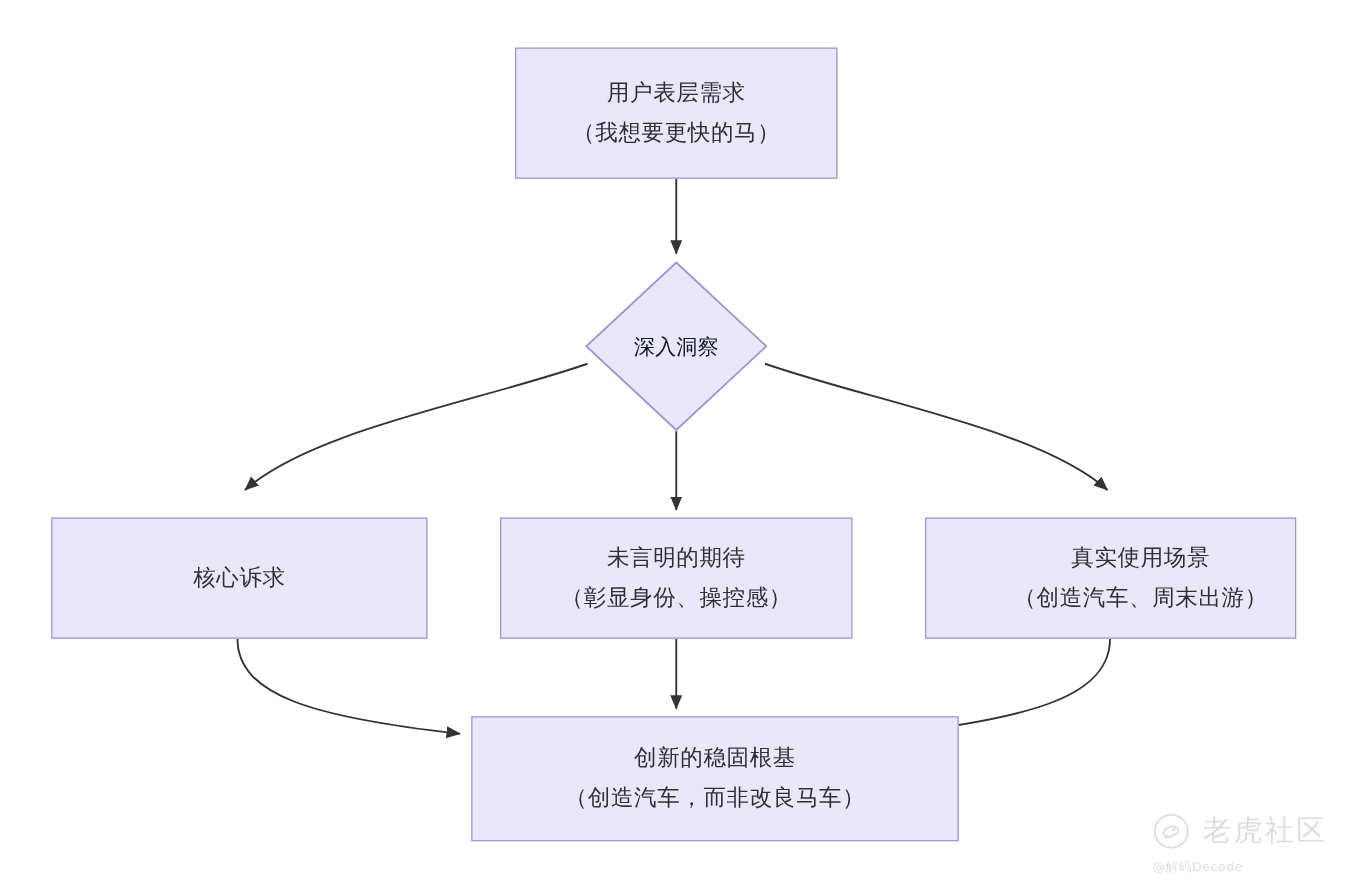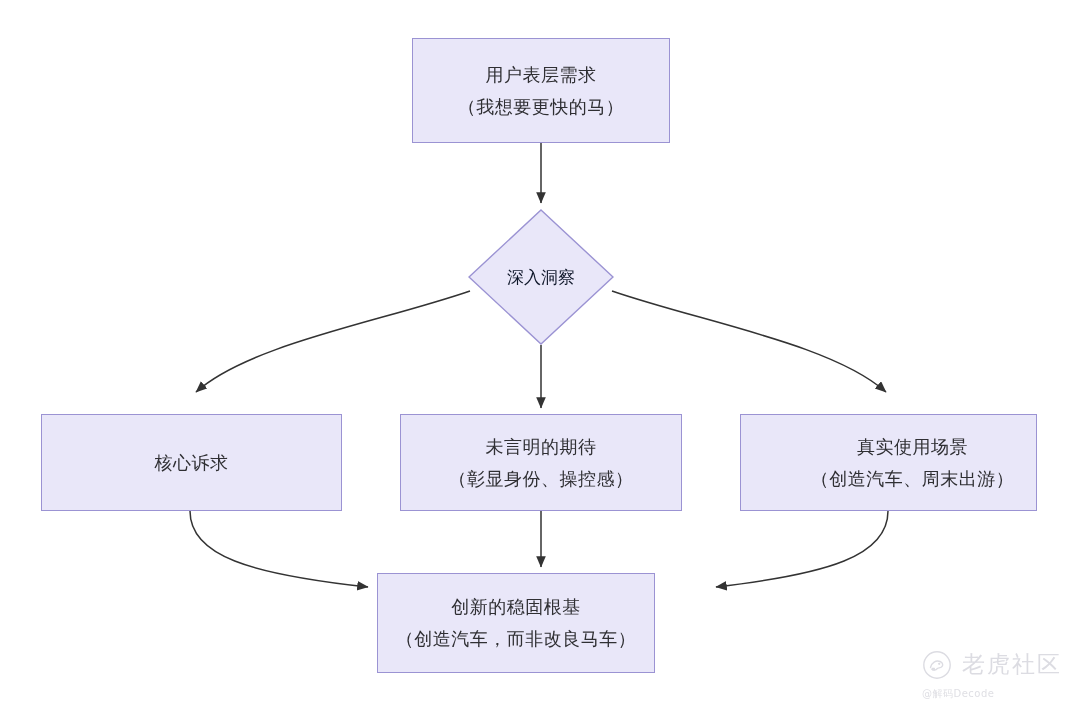--- a/index.html
+++ b/index.html
@@ -78,21 +78,21 @@
   #node-real-scenario {
     left: 740px;
     top: 414px;
     width: 297px;
     height: 97px;
     padding-left: 48px;
   }
   #node-innovation-foundation {
     left: 377px;
     top: 573px;
-    width: 278px;
+    width: 390px;
     height: 100px;
   }
 
   
   #node-deep-insight {
     left: 468px;
     top: 209px;
     width: 146px;
     height: 136px;
     background: transparent;

